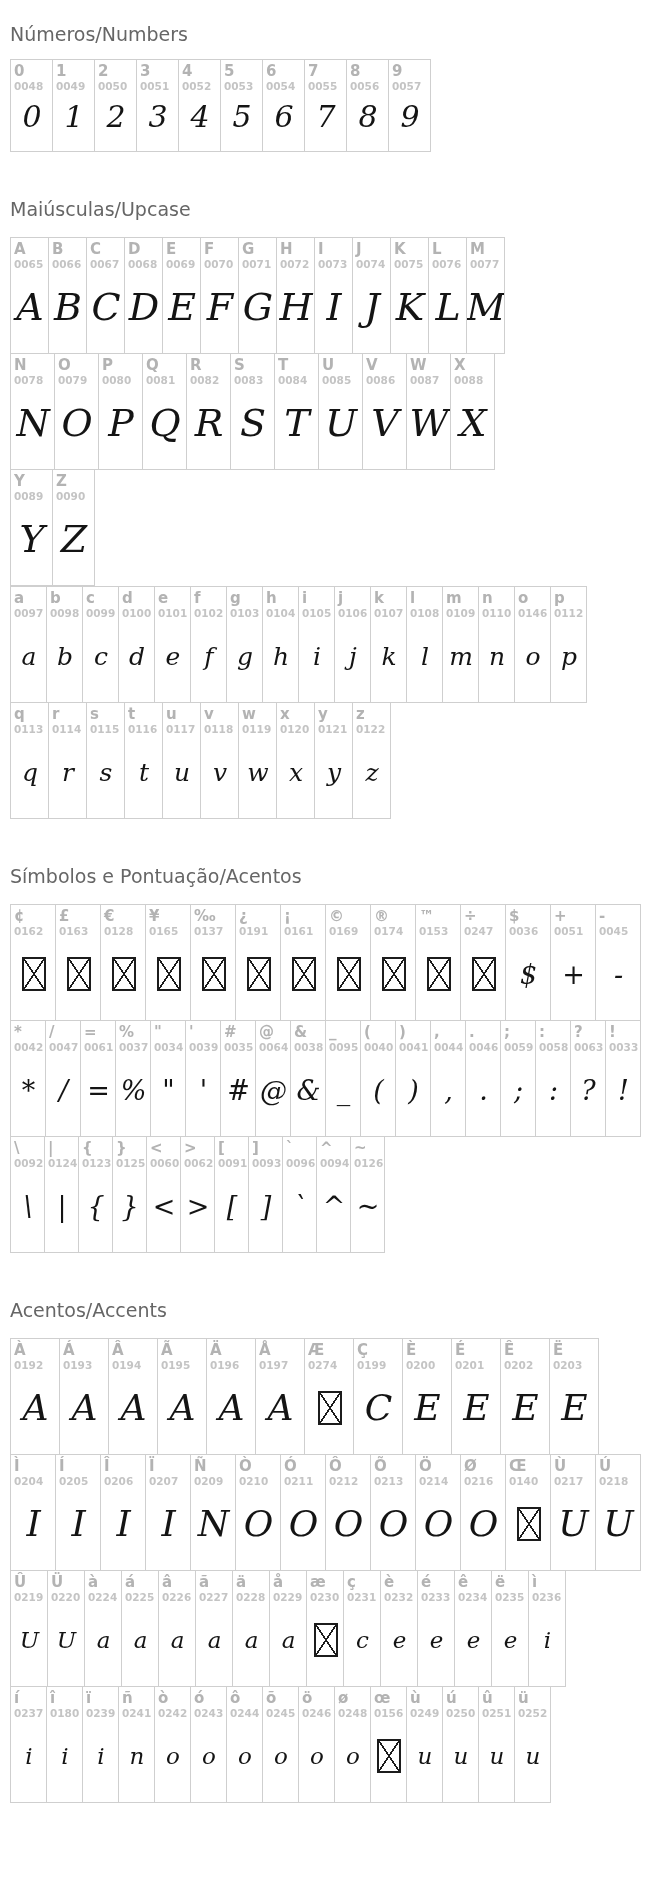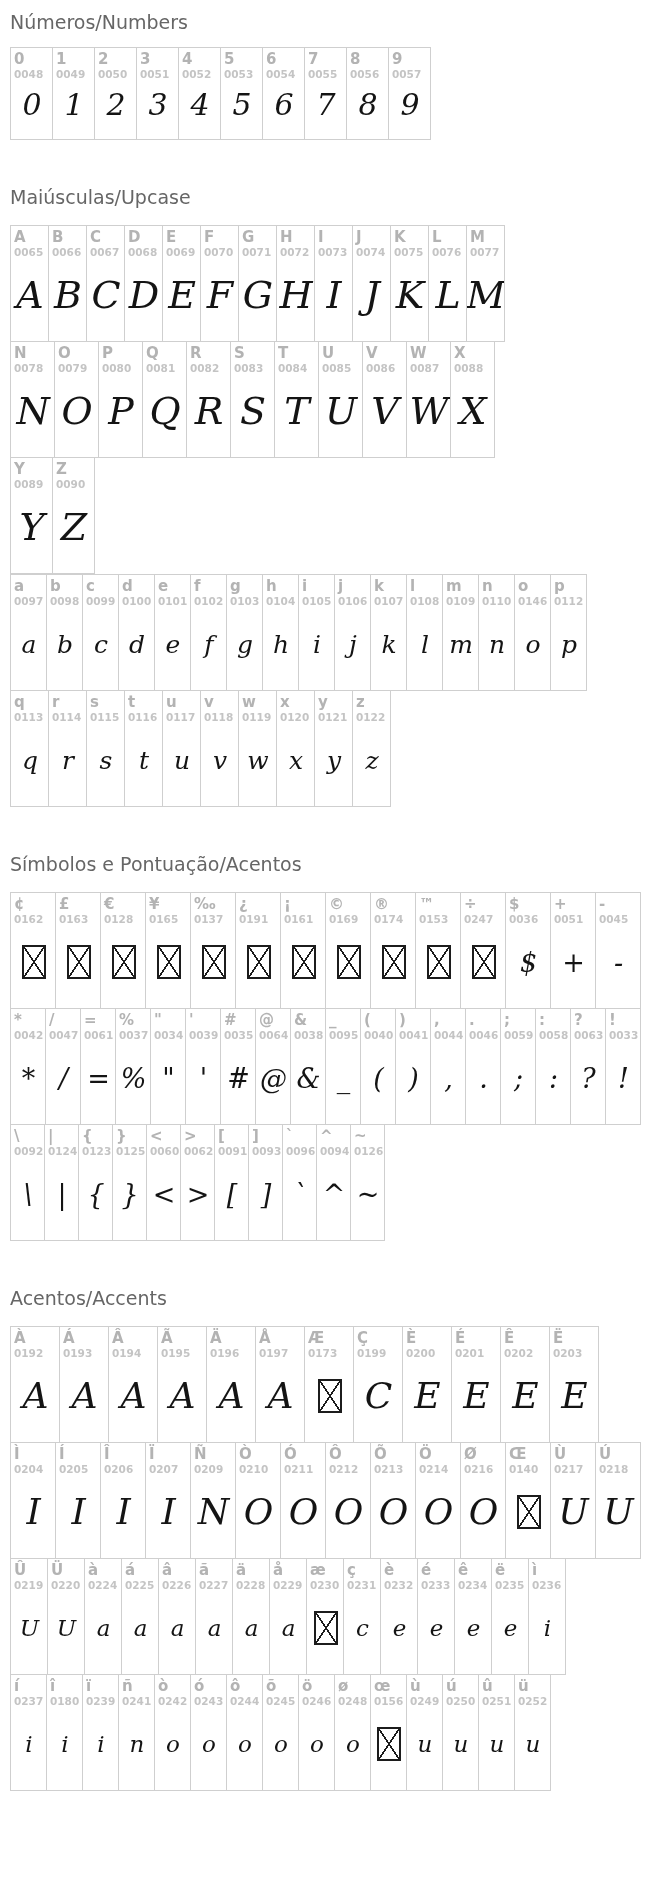--- a/index.html
+++ b/index.html
@@ -1,19 +1,19 @@
 <!DOCTYPE html>
 <html><head>
 <meta charset="utf-8">
 <style>
   html,body{margin:0;padding:0;background:#ffffff;}
   body{width:661px;font-family:"DejaVu Sans","Liberation Sans",sans-serif;}
   #charmap{padding:3px 0 6px 10px;}
   .sec-title{font-size:19px;font-weight:400;color:#666;margin:46px 0 17px 0;letter-spacing:0;}
-  .section:first-child .sec-title{margin-top:8px;margin-bottom:14px;}
+  .section:first-child .sec-title{margin-top:20px;margin-bottom:14px;}
   .rows{display:block;}
   .row{display:flex;align-items:stretch;}
   .row + .row{margin-top:-1px;}
   .cell{box-sizing:border-box;border:1px solid #cfcfcf;background:#fff;display:flex;
         flex-direction:column;padding:3px 0 0 3px;overflow:hidden;flex:none;}
   .cell + .cell{margin-left:-1px;}
   .ch{font-size:15px;font-weight:700;color:#b3b3b3;line-height:1.15;white-space:nowrap;}
   .code{font-size:10.5px;font-weight:700;color:#c4c4c4;line-height:1.3;white-space:nowrap;}
   .glyph{flex:1;display:flex;align-items:center;justify-content:center;
          font-family:"DejaVu Serif","Liberation Serif",serif;font-style:italic;
@@ -878,21 +878,21 @@
           <div class="cell">
     <div class="meta">
       <div class="ch">Å</div>
       <div class="code">0197</div>
     </div>
     <div class="glyph">A</div>
   </div>
           <div class="cell">
     <div class="meta">
       <div class="ch">Æ</div>
-      <div class="code">0173</div>
+      <div class="code">0274</div>
     </div>
     <div class="glyph">
               <span class="tofu"></span>
             </div>
   </div>
           <div class="cell">
     <div class="meta">
       <div class="ch">Ç</div>
       <div class="code">0199</div>
     </div>

